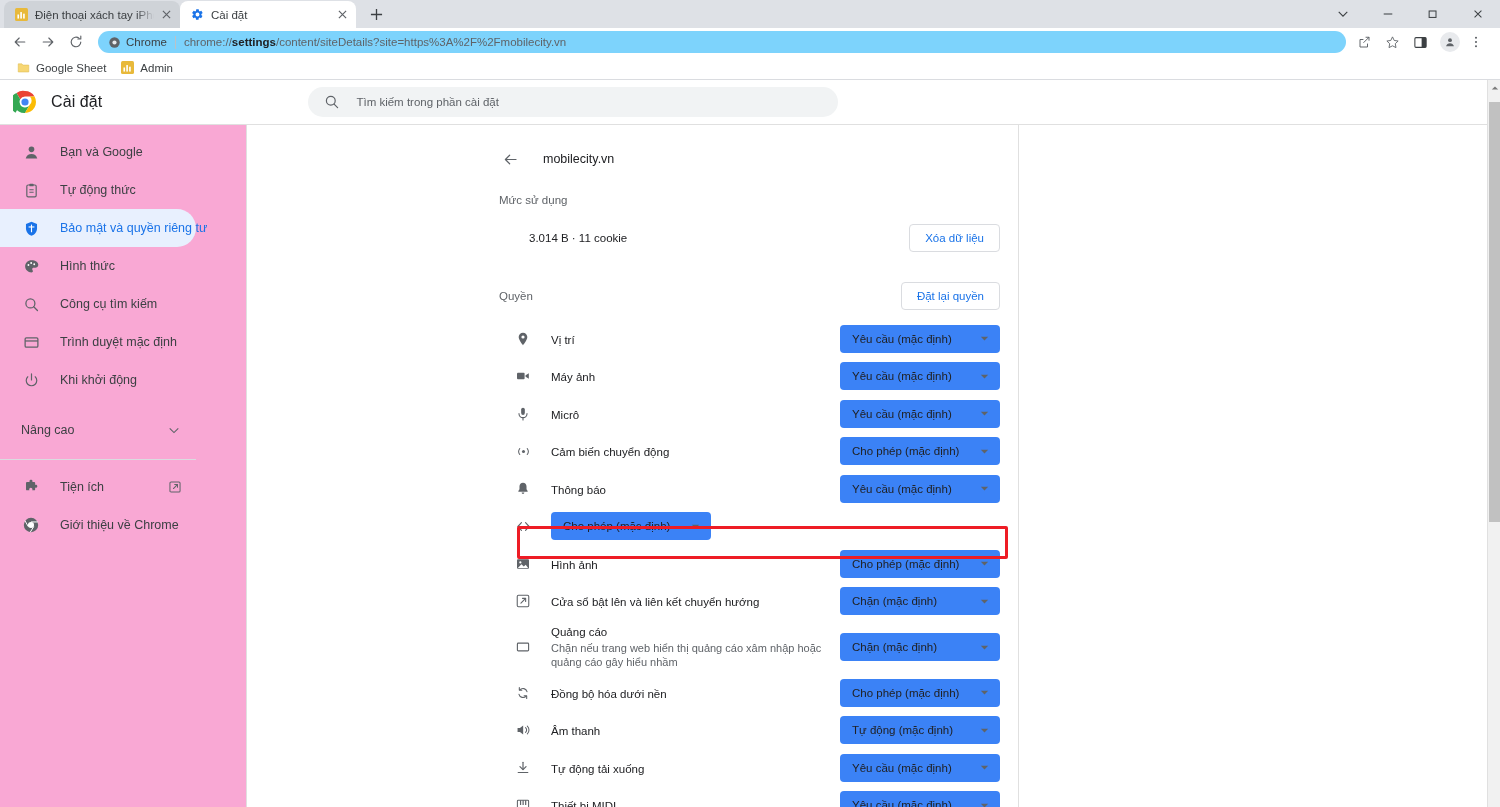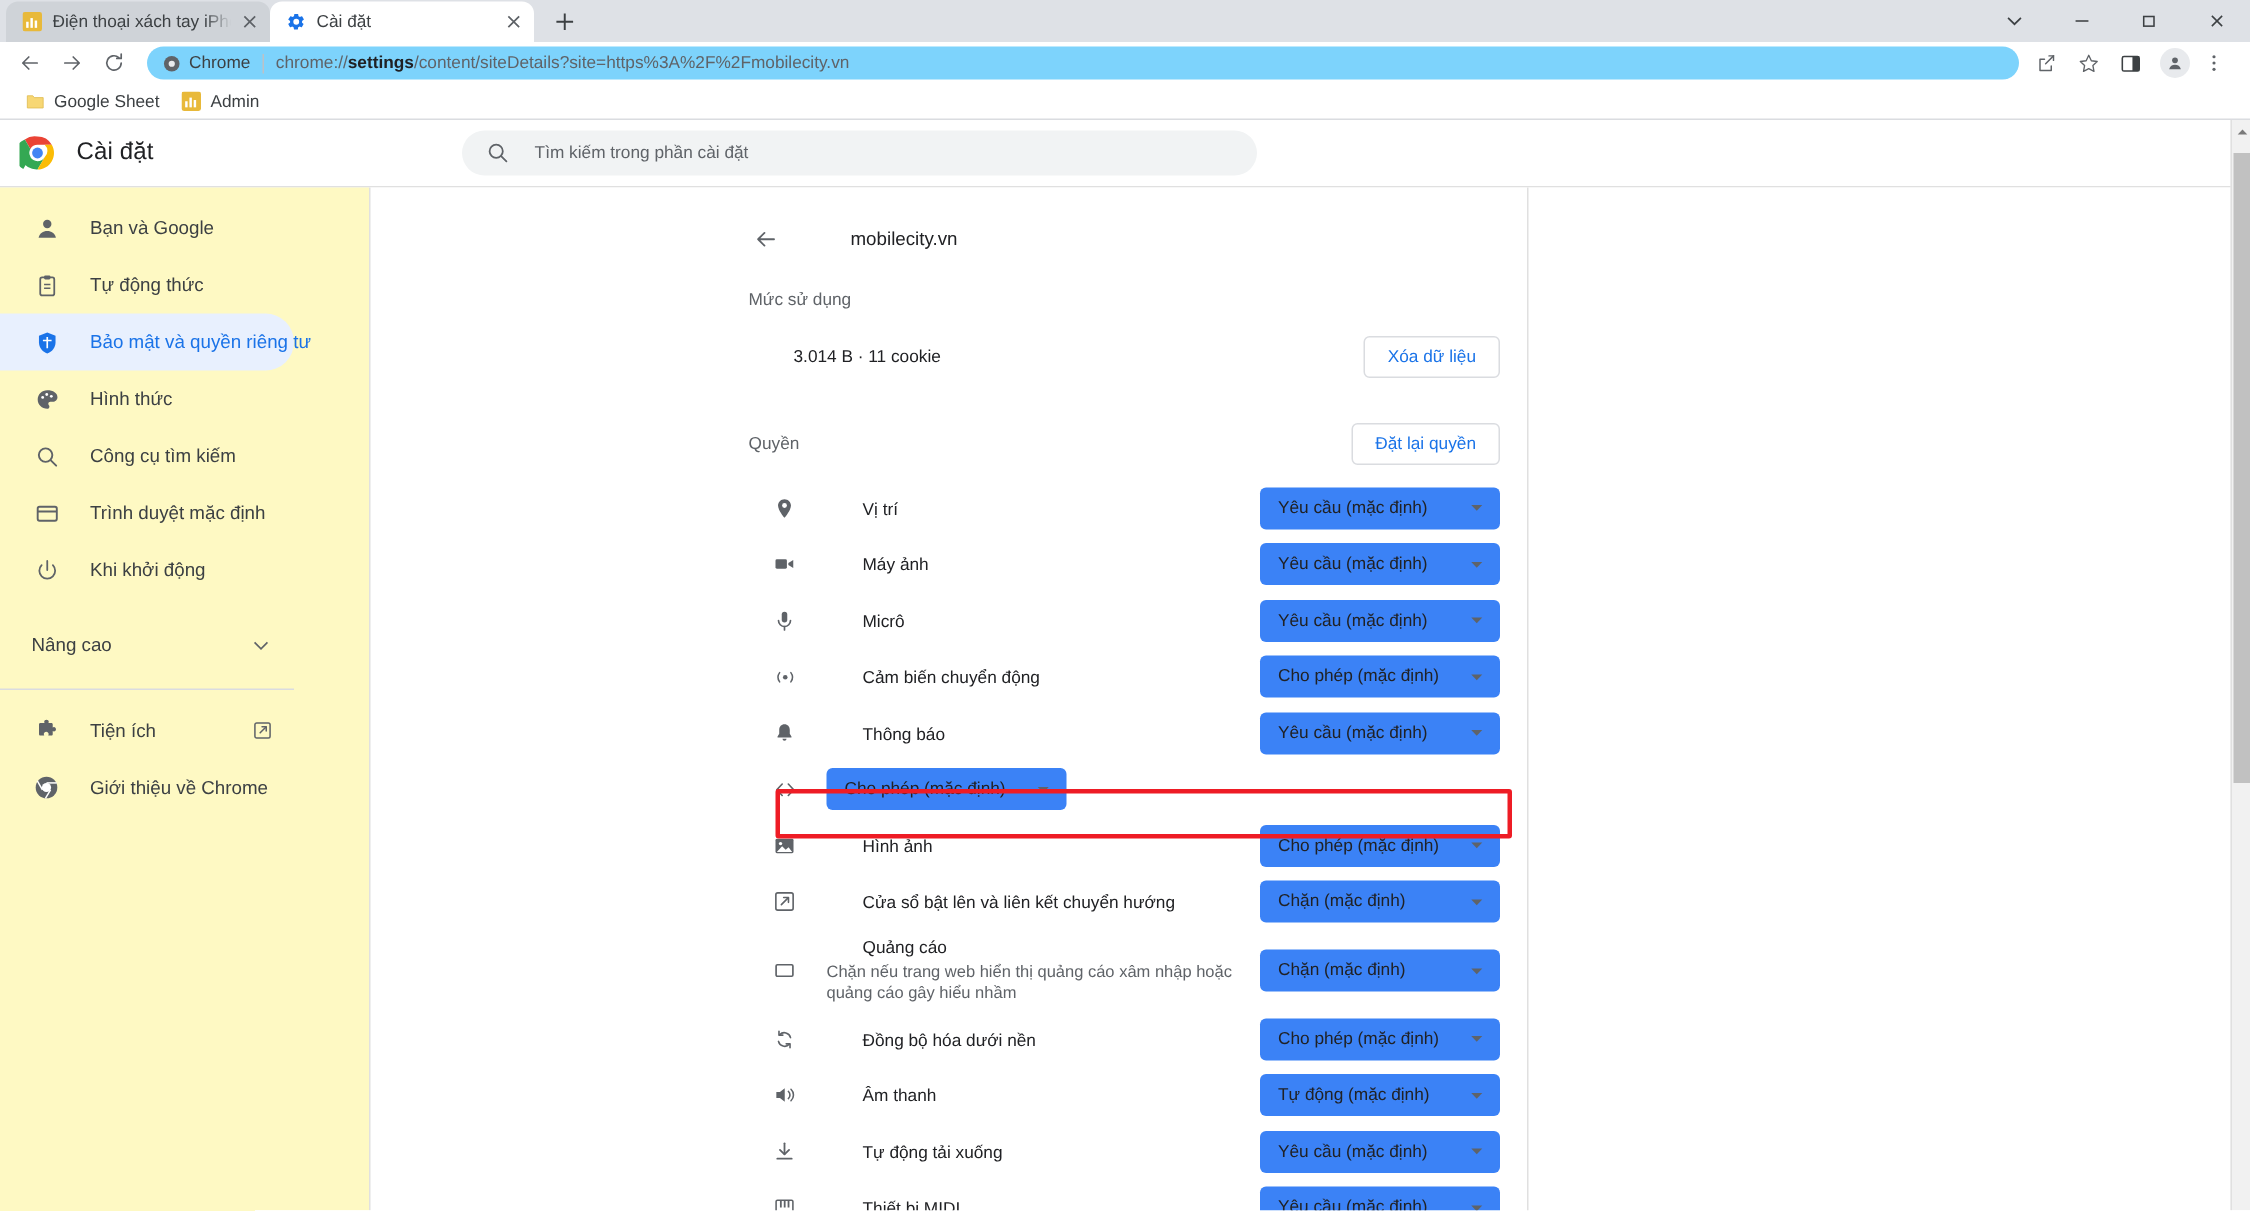--- a/index.html
+++ b/index.html
@@ -124,21 +124,21 @@
   .sh-search input {
     border: none; outline: none; background: transparent;
     font-family: "Liberation Sans", sans-serif; font-size: 11.5px;
     color: #202124; margin-left: 14px; width: 100%;
   }
   .sh-search input::placeholder { color: #5f6368; }
 
   .body-wrap { display: flex; height: 682px; }
 
   .sidebar {
-    width: 246px; flex: 0 0 246px; padding-top: 8px; background: #fef9c3; text-align: center;
+    width: 246px; flex: 0 0 246px; padding-top: 8px; background: #f9a8d4; text-align: center;
   }
   .nav-item {
     height: 38px; display: flex; align-items: center;
     padding-left: 21px; color: #3c4043; font-size: 12.5px;
     border-radius: 0 19px 19px 0; margin-right: 50px;
   }
   .nav-item.selected {
     background: #e8f0fe; color: #1a73e8; font-weight: 500;
   }
   .nav-ico {
@@ -162,21 +162,21 @@
   .content-col {
     flex: 1 1 auto; position: relative; background: #ffffff;
     border-left: 1px solid #e0e0e0;
   }
   .card {
     width: 538px; margin-left: 234px; padding-top: 14px;
     border-right: 1px solid #e0e0e0; min-height: 682px;
     position: relative;
   }
 
-  .site-head { display: flex; align-items: center; height: 40px; padding-left: 18px; gap: 24px; }
+  .site-head { display: flex; align-items: center; height: 40px; padding-left: 18px; }
   .back-btn {
     width: 22px; height: 22px; flex: 0 0 22px; color: #5f6368;
     display: flex; align-items: center; justify-content: center;
   }
   .site-name { font-size: 12.5px; color: #202124; margin-left: 22px; }
 
   .sec-label {
     font-size: 11.5px; color: #5f6368; padding-left: 18px;
     margin-top: 15px; margin-bottom: 0;
   }
@@ -201,21 +201,21 @@
     display: flex; align-items: center; height: 37.5px;
     padding-left: 32px; padding-right: 18px; position: relative;
   }
   .perm-row.tall { height: 54px; align-items: center; }
   .perm-ico {
     width: 20px; height: 20px; flex: 0 0 20px; margin-right: 18px;
     display: flex; align-items: center; justify-content: center;
     color: #5f6368;
   }
   .perm-txt { flex: 1 1 auto; min-width: 0; padding-right: 10px; }
-  .perm-name { font-size: 11.5px; color: #202124; line-height: 15px; margin-left: 24px; }
+  .perm-name { font-size: 11.5px; color: #202124; line-height: 15px; }
   .perm-desc { font-size: 11px; color: #5f6368; line-height: 14px; margin-top: 1px; }
   .perm-select {
     width: 160px; flex: 0 0 160px; height: 28px; background: #3b82f6;
     border-radius: 4px; display: flex; align-items: center;
     padding: 0 10px 0 12px; position: relative;
   }
   .perm-select .val { font-size: 11.5px; color: #202124; flex: 1 1 auto; }
   .perm-select .arw { color: #5f6368; display: flex; align-items: center; }
 
   .highlight-box {

